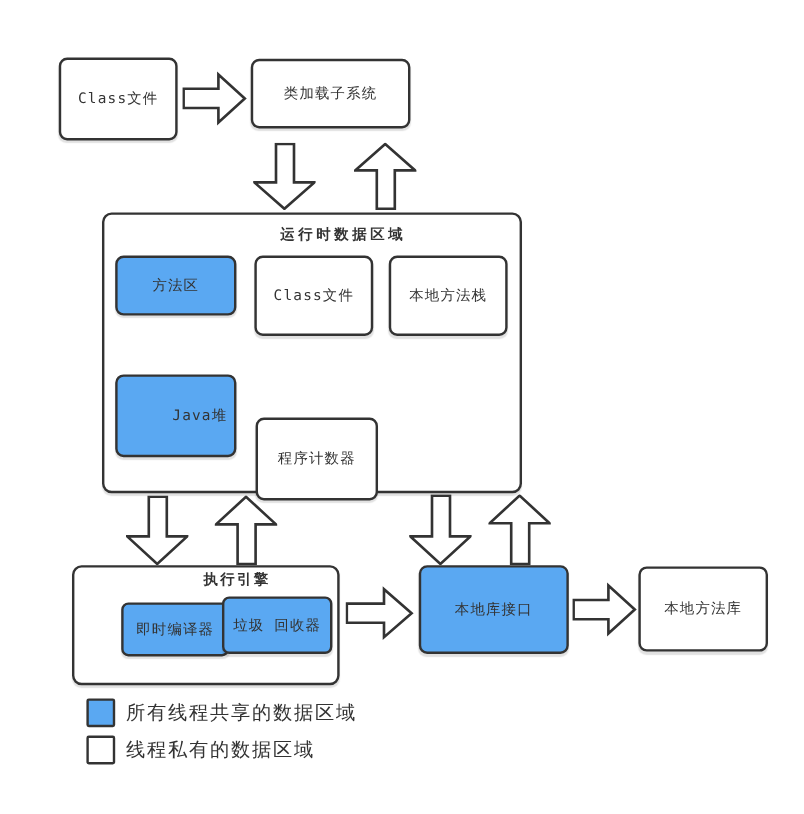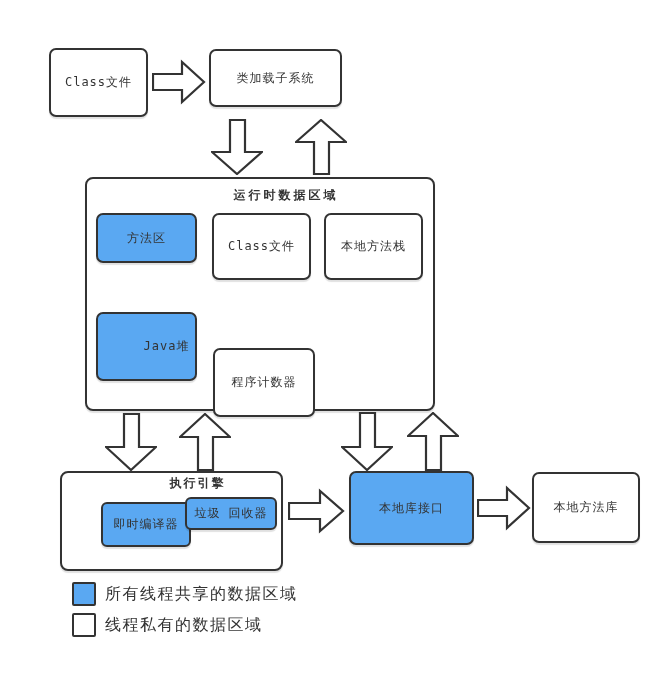--- a/index.html
+++ b/index.html
@@ -120,21 +120,21 @@
   <div class="arrow" style="left:407px; top:412px;">
     <svg width="52" height="59" viewBox="0 0 52 59">
       <polygon points="19,58 34,58 34,24 51,24 26,1 1,24 19,24" fill="#ffffff" stroke="#333333" stroke-width="2.2"></polygon>
     </svg>
   </div>
 
   <div class="container-node" style="left:60px; top:471px; width:223px; height:100px;">
     <div class="container-title tight">执行引擎</div>
   </div>
   <div class="node" style="left: 73px; top: 502px; width: 90px; height: 45px; border-radius: 6px; background: rgb(90, 168, 242); margin-left: 28px;">即时编译器</div>
-  <div class="node" style="left: 185px; top: 497px; width: 92px; height: 33px; border-radius: 6px; background: rgb(90, 168, 242);">垃圾 回收器</div>
+  <div class="node" style="left: 185px; top: 497px; width: 92px; height: 48px; border-radius: 6px; background: rgb(90, 168, 242);">垃圾 回收器</div>
 
   <div class="arrow" style="left:288px; top:488px;">
     <svg width="57" height="46" viewBox="0 0 57 46">
       <polygon points="1,15 32,15 32,3 55,23 32,43 32,31 1,31" fill="#ffffff" stroke="#333333" stroke-width="2.2"></polygon>
     </svg>
   </div>
 
   <div class="node" style="left: 349px; top: 471px; width: 125px; height: 74px; background: rgb(90, 168, 242);">本地库接口</div>
 
   <div class="arrow" style="left:477px; top:485px;">

